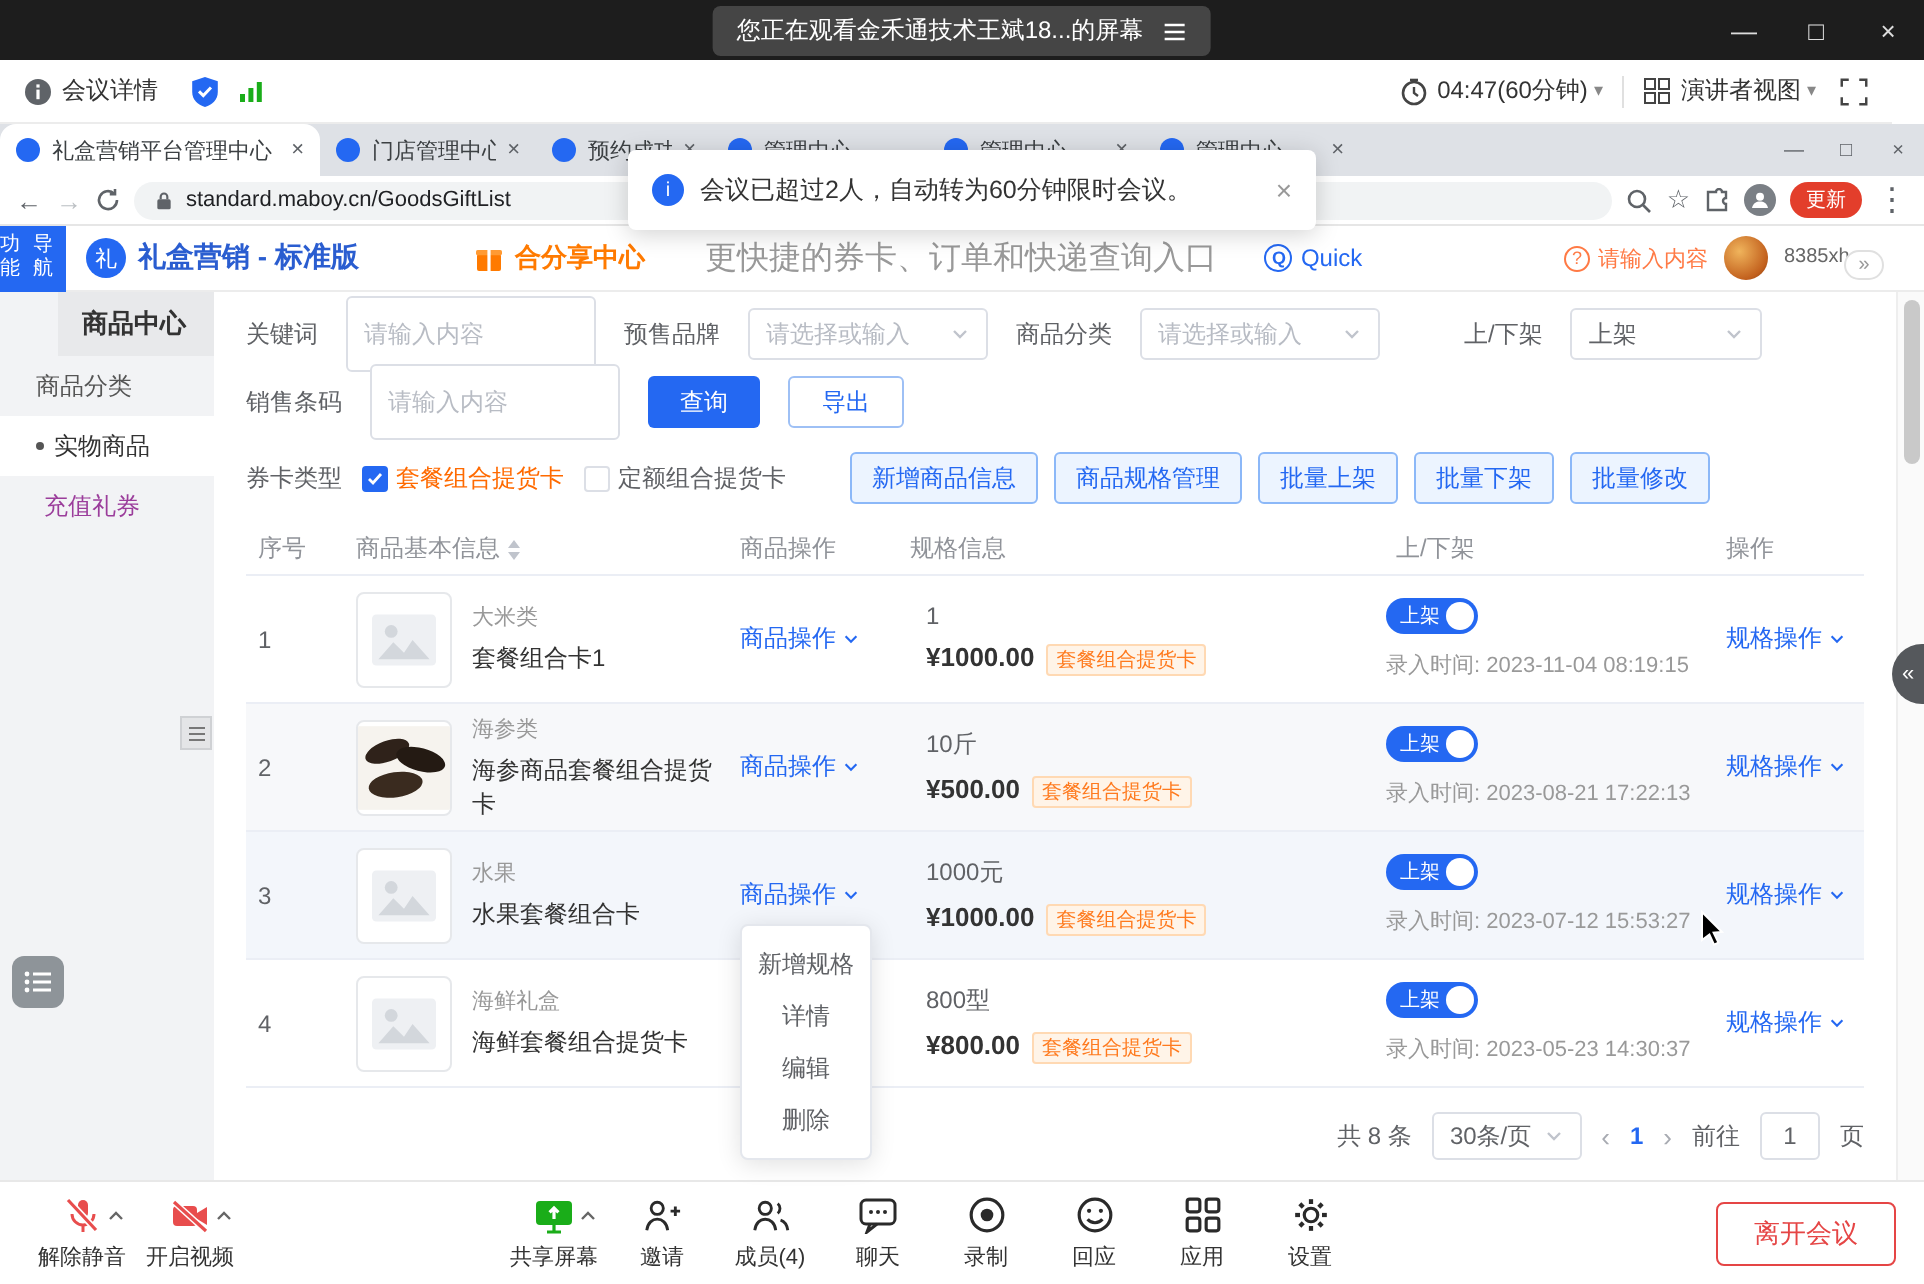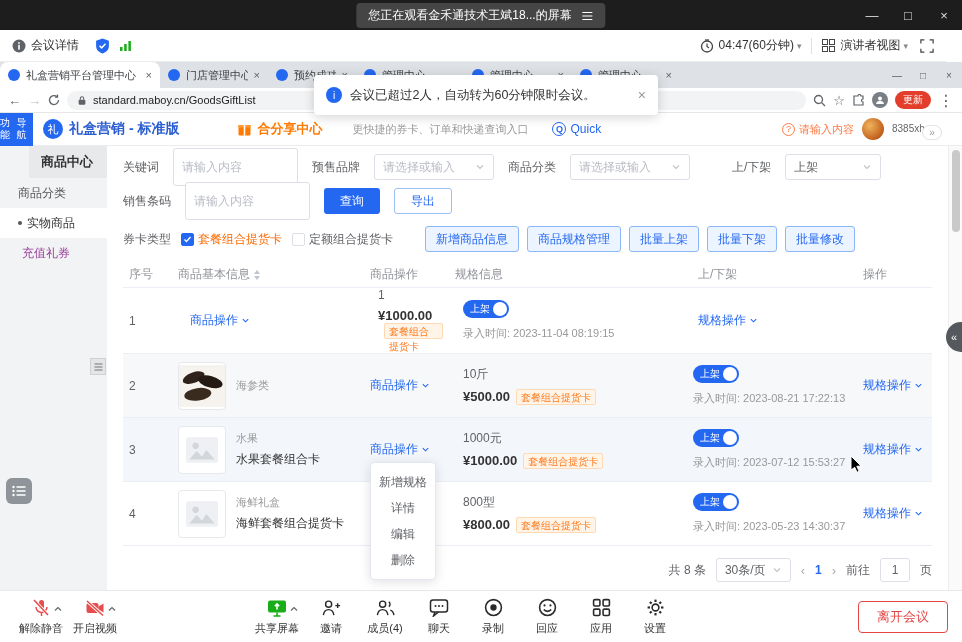--- a/index.html
+++ b/index.html
@@ -40,21 +40,21 @@
   .avatar-chrome { width:16px; height:16px; border-radius:50%; background:#7a7f85; display:flex; align-items:center; justify-content:center; }
   .update-pill { background:#e33e2b; color:#fff; font-size:10px; border-radius:9px; padding:2px 8px; white-space:nowrap; }
 
   
   .appheader { position:absolute; top:113px; left:0; right:0; height:33px; background:#fff; border-bottom:1px solid #ececec; display:flex; align-items:center; z-index:4; }
   .navbox { width:33px; height:33px; background:#2468f2; color:#fff; font-size:10px; line-height:1.25; display:flex; flex-direction:row; align-items:center; justify-content:center; }
   .brand { display:flex; align-items:center; gap:6px; margin-left:10px; }
   .brand-ic { width:20px; height:20px; border-radius:50%; background:#2468f2; color:#fff; font-size:11px; display:flex; align-items:center; justify-content:center; }
   .brand-text { color:#2a5dd0; font-weight:bold; font-size:14px; white-space:nowrap; }
   .share-center { display:flex; align-items:center; gap:5px; margin-left:58px; color:#ff7a00; font-weight:bold; font-size:13px; white-space:nowrap; }
-  .share-desc { margin-left:30px; color:#999; font-size:11px; white-space:nowrap; }
+  .share-desc { margin-left:30px; color:#999; font-size:16px; white-space:nowrap; }
   .quick { display:flex; align-items:center; gap:4px; margin-left:24px; color:#2468f2; font-size:12px; }
   .q-ic { width:14px; height:14px; border-radius:50%; border:1.5px solid #2468f2; color:#2468f2; font-size:9px; display:flex; align-items:center; justify-content:center; font-weight:bold; }
   .hdr-right { margin-left:auto; display:flex; align-items:center; gap:8px; padding-right:34px; }
   .tutorial { color:#ff7a45; font-size:11px; display:flex; align-items:center; gap:4px; white-space:nowrap; }
   .tut-ic { width:13px; height:13px; border-radius:50%; border:1.2px solid #ff7a45; font-size:9px; display:flex; align-items:center; justify-content:center; }
   .user-avatar { width:22px; height:22px; border-radius:50%; background:radial-gradient(circle at 35% 35%, #f0b45c, #c2601d 70%, #7a3a10); }
   .username { font-size:10px; color:#666; width:36px; line-height:1.15; word-break:break-all; }
   .expand-pill { position:absolute; left:922px; top:125px; width:20px; height:15px; border:1px solid #e0e0e0; border-radius:8px; background:#fff; color:#999; font-size:10px; display:flex; align-items:center; justify-content:center; z-index:6; }
 
   
@@ -417,20 +417,33 @@
           <div class="pad25">
               <span>上/下架</span>
             </div>
           <div class="pad25">
               <span>操作</span>
             </div>
         </div>
 
         <div class="trow tbody">
           <div class="pad6"><span>1</span></div>
+          <div class="goods">
+            <span class="img-box">
+              <svg width="32" height="26" viewBox="0 0 30 24">
+                  <rect width="30" height="24" rx="2" fill="#eef0f3"></rect>
+                  <circle cx="9" cy="8" r="3" fill="#d3d7dc"></circle>
+                  <path d="M3 21l7-8 5 5 4-6 8 9z" fill="#d3d7dc"></path>
+                </svg>
+            </span>
+            <span>
+                <div class="g-cat">大米类</div>
+              <div class="g-name">套餐组合卡1</div>
+              </span>
+          </div>
           <div class="pad12"><span class="blue-link">
                 <span>商品操作</span>
                 <svg width="9" height="9" viewBox="0 0 10 10">
                   <path d="M2 3.5l3 3 3-3" stroke="#2468f2" stroke-width="1.2" fill="none"></path>
                 </svg>
               </span></div>
           <div class="pad20">
               <div class="spec-txt">1</div>
             <div><span class="price">¥1000.00</span><span class="tag">套餐组合提货卡</span></div>
             </div>
@@ -453,20 +466,21 @@
             <span class="img-box">
               <svg width="46" height="42" viewBox="0 0 44 40">
                   <rect width="44" height="40" fill="#f6f3ee"></rect>
                   <ellipse cx="14" cy="12" rx="11" ry="5" fill="#2f221a" transform="rotate(-20 14 12)"></ellipse>
                   <ellipse cx="30" cy="16" rx="12" ry="5.5" fill="#241a13" transform="rotate(15 30 16)"></ellipse>
                   <ellipse cx="18" cy="28" rx="13" ry="6" fill="#3a2b1f" transform="rotate(-8 18 28)"></ellipse>
                 </svg>
             </span>
             <span>
                 <div class="g-cat">海参类</div>
+              <div class="g-name">海参商品套餐组合提货卡</div>
               </span>
           </div>
           <div class="pad12"><span class="blue-link">
                 <span>商品操作</span>
                 <svg width="9" height="9" viewBox="0 0 10 10">
                   <path d="M2 3.5l3 3 3-3" stroke="#2468f2" stroke-width="1.2" fill="none"></path>
                 </svg>
               </span></div>
           <div class="pad20">
               <div class="spec-txt">10斤</div>

